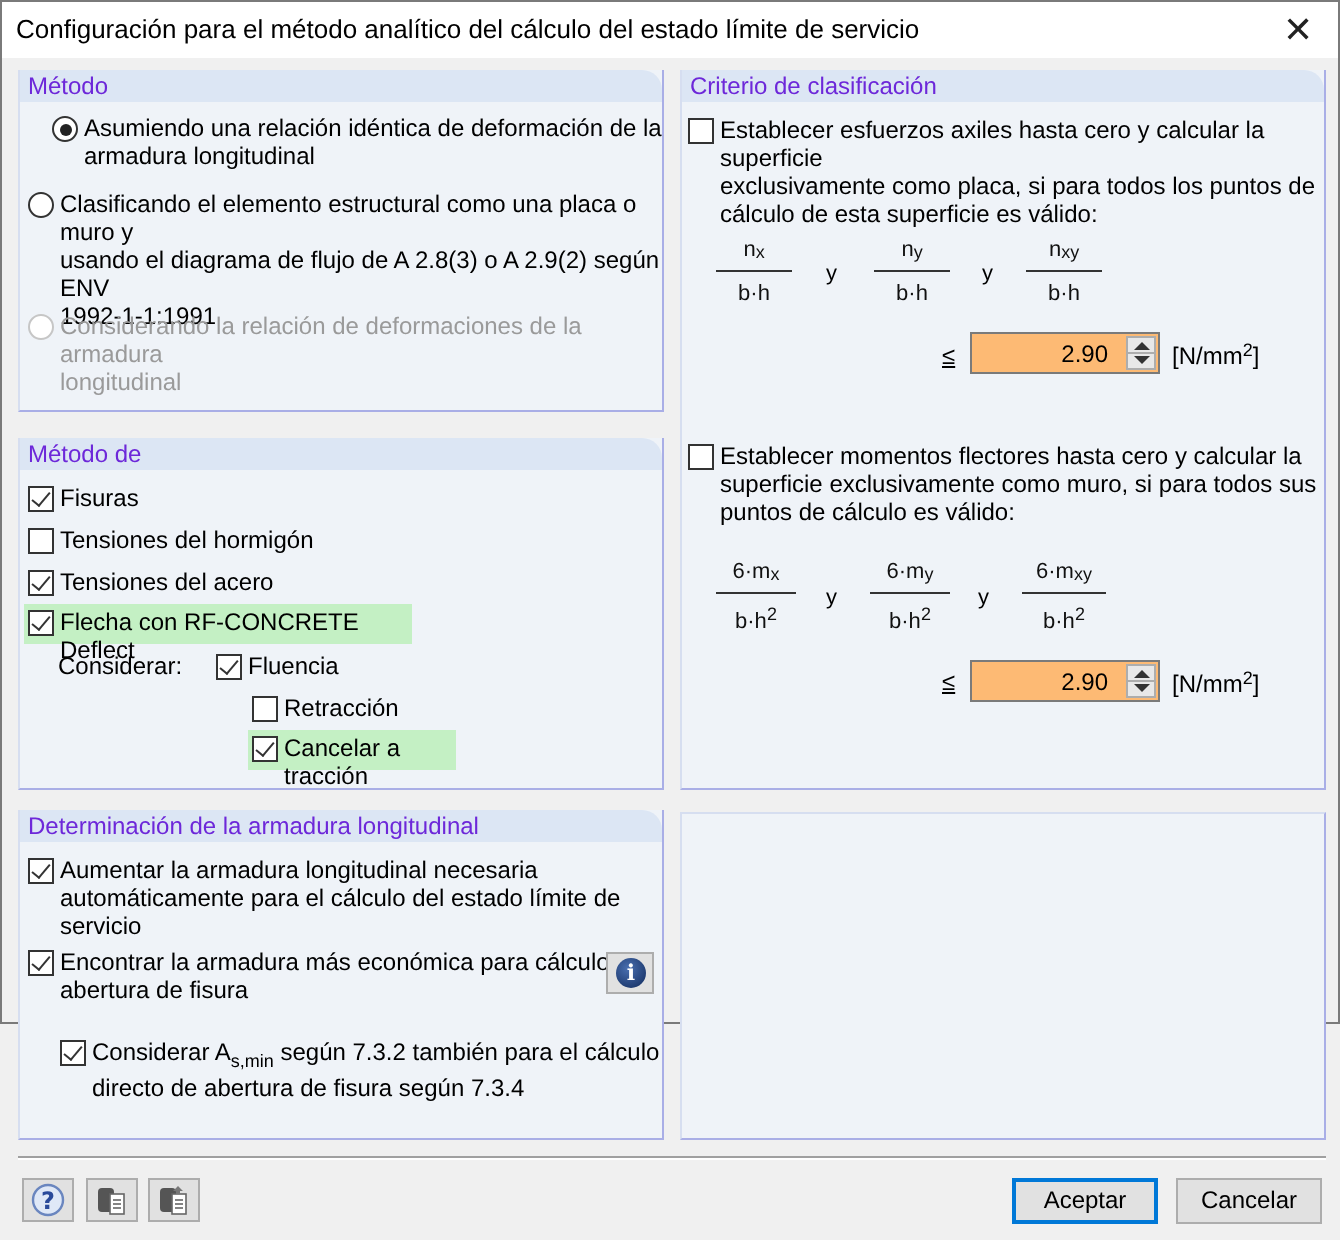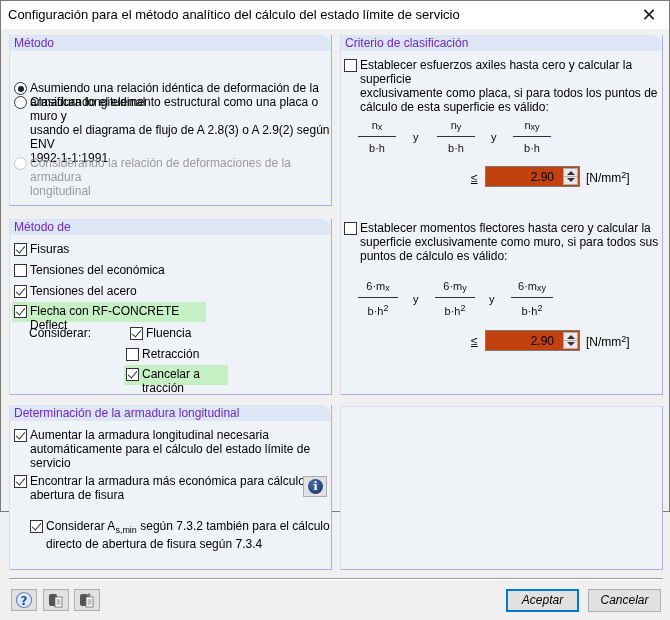--- a/index.html
+++ b/index.html
@@ -70,21 +70,21 @@
     position: absolute; text-align: center; font-size: 11px; color: #111;
   }
   .frac .num { display: block; padding: 0 4px 4px; }
   .frac .bar { display: block; border-top: 1px solid #333; margin: 0; }
   .frac .den { display: block; padding-top: 5px; }
   .frac sub { font-size: 9px; vertical-align: -1px; }
   .frac sup { font-size: 9px; vertical-align: 4px; }
   .ysep { position: absolute; font-size: 11px; }
   .leq { position: absolute; font-size: 12px; text-decoration: underline; }
   .spin {
-    position: absolute; width: 95px; height: 21px; background: #c2410c;
+    position: absolute; width: 95px; height: 21px; background: #fdba74;
     border: 1px solid #7a7a7a;
   }
   .spin input {
     position: absolute; left: 0; top: 0; width: 72px; height: 19px;
     border: none; text-align: right; font-family: "Liberation Sans", sans-serif;
     font-size: 12px; padding-right: 4px; background: transparent; outline: none;
   }
   .spin .arrows {
     position: absolute; right: 1px; top: 1px; width: 15px; height: 17px;
     border: 1px solid #adadad; background: #e8e8e8;
@@ -112,37 +112,37 @@
     position: absolute; left: 8px; top: 577px; width: 654px; height: 0;
     border-top: 1px solid #a0a0a0; border-bottom: 1px solid #fff;
   }
   .tool-btn {
     position: absolute; top: 588px; width: 26px; height: 22px; background: #e1e1e1;
     border: 1px solid #adadad; cursor: pointer;
   }
   .btn {
     position: absolute; top: 588px; height: 23px; background: #e1e1e1;
     border: 1px solid #adadad; font-size: 12px; text-align: center; line-height: 21px;
-    font-family: "Liberation Sans", sans-serif; cursor: pointer; font-style: italic;
+    font-family: "Liberation Sans", sans-serif; cursor: pointer;
   }
   .btn.default { border: 2px solid #0078d7; line-height: 19px; }
 </style>
 </head>
 <body>
 
 <div class="window">
 
   <div class="titlebar">
     <span class="title">Configuración para el método analítico del cálculo del estado límite de servicio</span>
     <span class="close">✕</span>
   </div>
 
   <div class="panel" style="left:8px;top:34px;width:323px;height:171px;">
     <div class="panel-header">Método</div>
-    <div class="row" style="left:4px;top:22px;margin-top:24px;">
+    <div class="row" style="left:16px;top:22px;">
       <span class="rb checked"></span>
       <span class="lbl"><span>Asumiendo una relación idéntica de deformación de la</span><br><span>armadura longitudinal</span></span>
     </div>
     <div class="row" style="left:4px;top:60px;">
       <span class="rb"></span>
       <span class="lbl"><span>Clasificando el elemento estructural como una placa o muro y</span><br><span>usando el diagrama de flujo de A 2.8(3) o A 2.9(2) según ENV</span><br><span>1992-1-1:1991</span></span>
     </div>
     <div class="row" style="left:4px;top:121px;">
       <span class="rb disabled"></span>
       <span class="lbl disabled"><span>Considerando la relación de deformaciones de la armadura</span><br><span>longitudinal</span></span>
@@ -150,32 +150,32 @@
   </div>
 
   <div class="panel" style="left:8px;top:218px;width:323px;height:176px;">
     <div class="panel-header">Método de</div>
     <div class="row" style="left:4px;top:23px;">
       <span class="cb checked"></span>
       <span class="lbl">Fisuras</span>
     </div>
     <div class="row" style="left:4px;top:44px;">
       <span class="cb"></span>
-      <span class="lbl">Tensiones del económica</span>
+      <span class="lbl">Tensiones del hormigón</span>
     </div>
     <div class="row" style="left:4px;top:65px;">
       <span class="cb checked"></span>
       <span class="lbl">Tensiones del acero</span>
     </div>
     <div class="row hl" style="left:2px;top:83px;width:194px;height:20px;padding:2px 0 0 2px;">
       <span class="cb checked"></span>
       <span class="lbl">Flecha con RF-CONCRETE Deflect</span>
     </div>
     <span style="position:absolute;left:19px;top:107px;">Considerar:</span>
-    <div class="row" style="left:120px;top:107px;">
+    <div class="row" style="left:98px;top:107px;">
       <span class="cb checked"></span>
       <span class="lbl">Fluencia</span>
     </div>
     <div class="row" style="left:116px;top:128px;">
       <span class="cb"></span>
       <span class="lbl">Retracción</span>
     </div>
     <div class="row hl" style="left:114px;top:146px;width:104px;height:20px;padding:2px 0 0 2px;">
       <span class="cb checked"></span>
       <span class="lbl">Cancelar a tracción</span>

